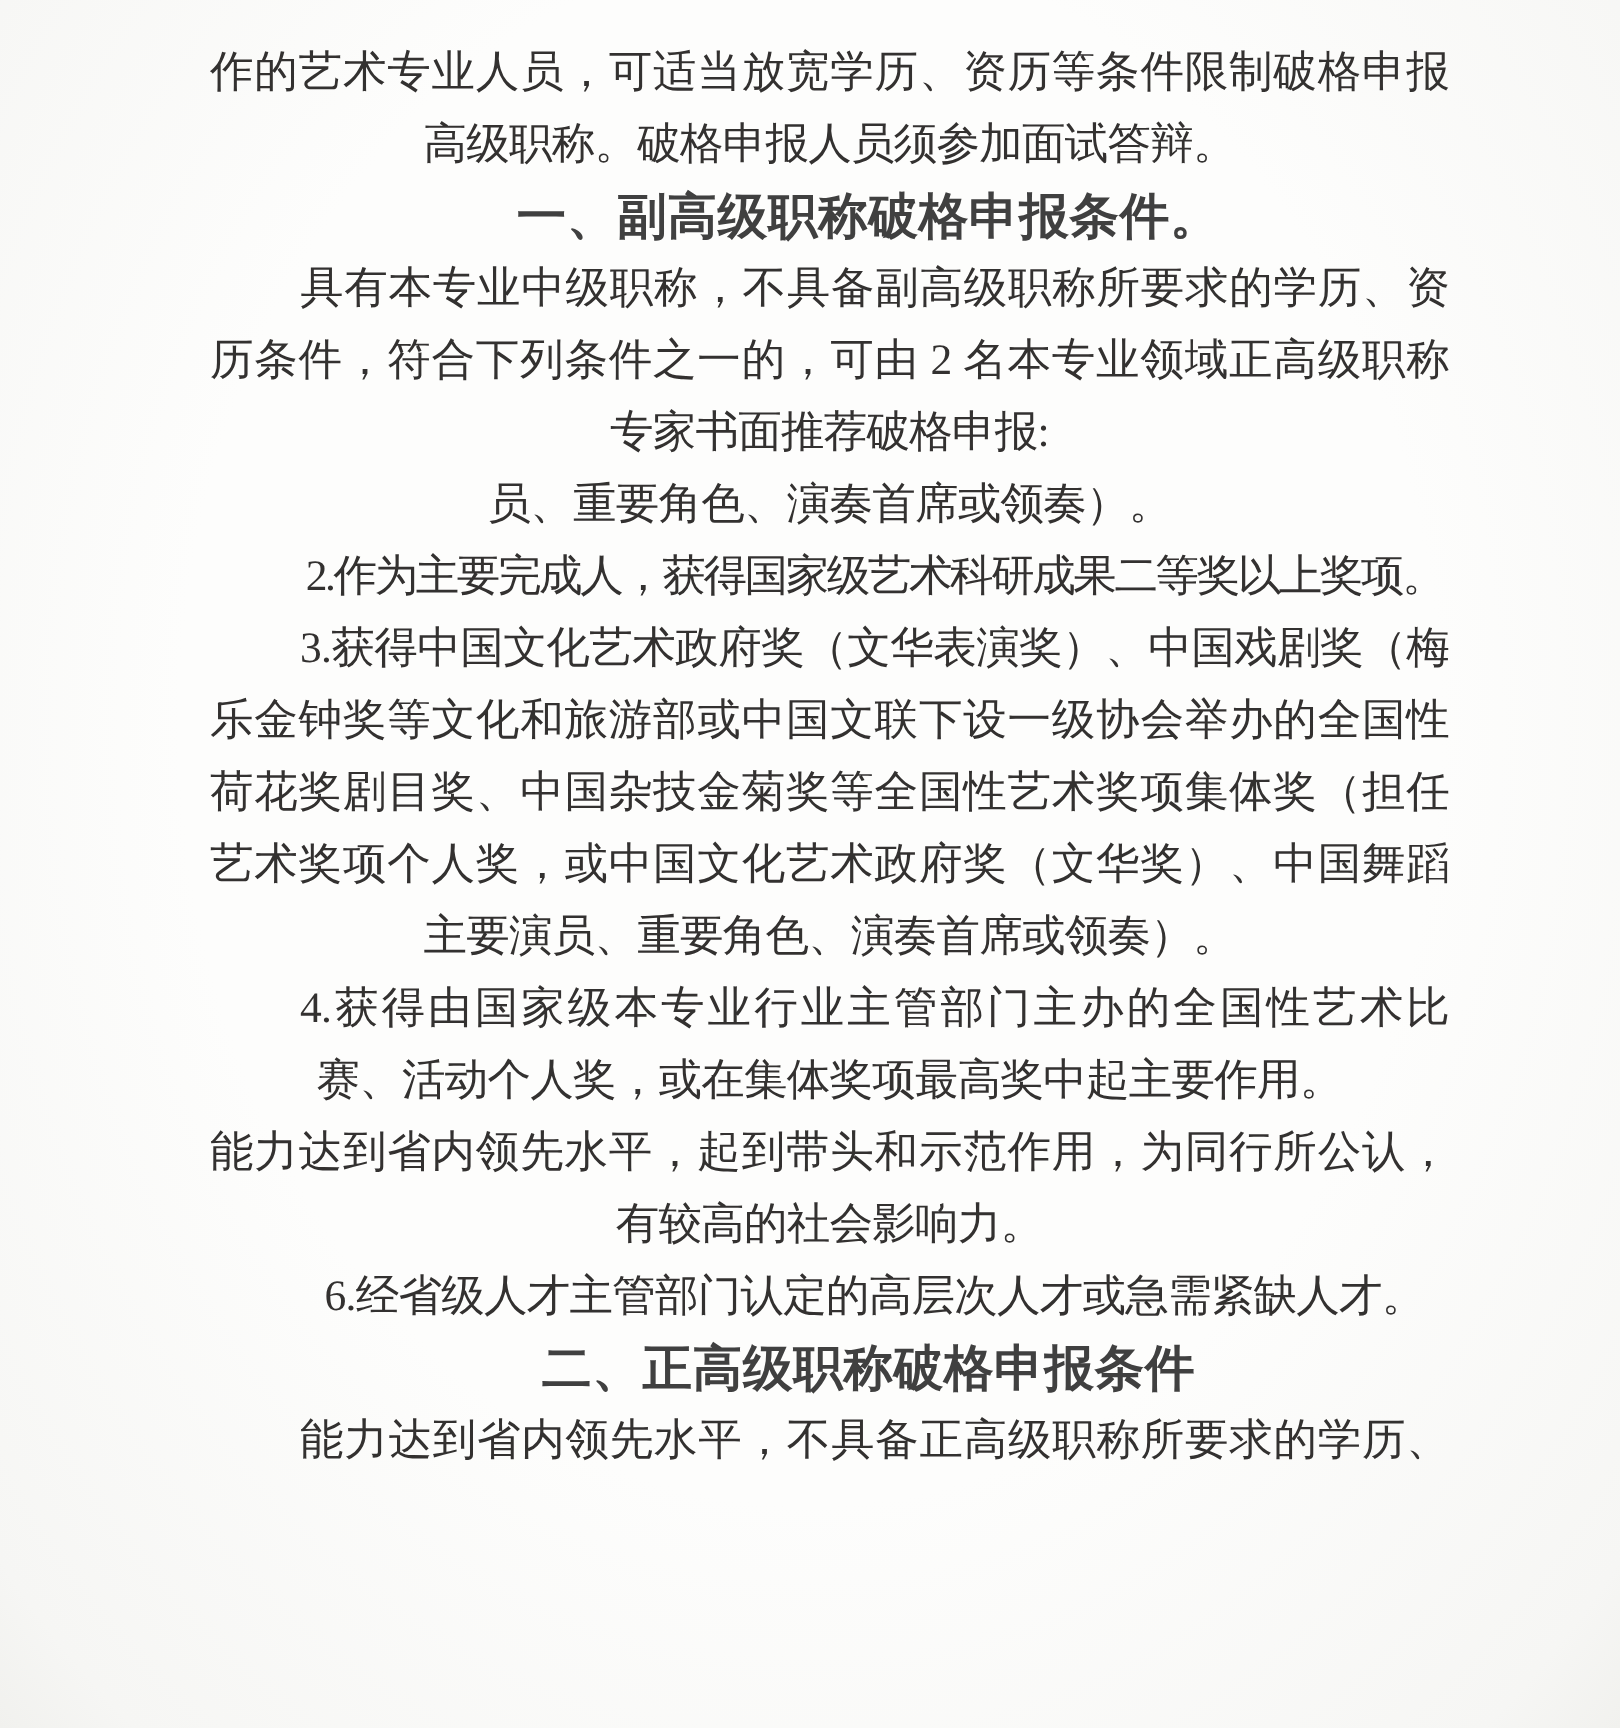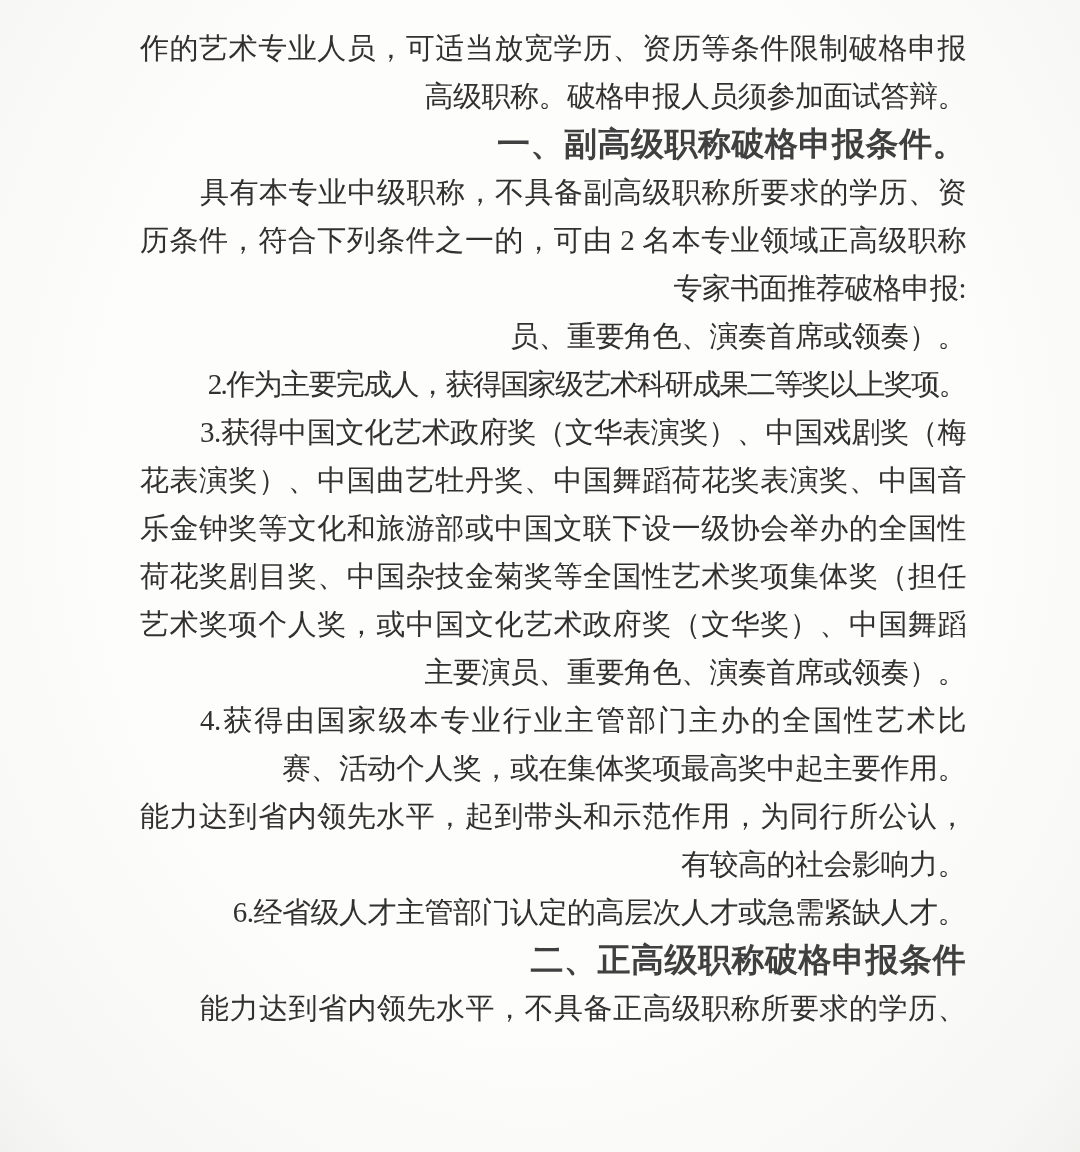--- a/index.html
+++ b/index.html
@@ -20,21 +20,21 @@
     left: 140px;
     top: 24px;
     width: 826px;
   }
   .ln {
     font-size: 29px;
     line-height: 48px;
     height: 48px;
     color: #333130;
     letter-spacing: -0.5px;
-    text-align: right;
+    text-align: center;
     white-space: nowrap;
     font-weight: 400;
   }
   
   .j {
     white-space: normal;
     text-align: justify;
     text-align-last: justify;
   }
   
@@ -61,21 +61,20 @@
 <div class="doc">
   <div class="ln j">作的艺术专业人员，可适当放宽学历、资历等条件限制破格申报</div>
   <div class="ln">高级职称。破格申报人员须参加面试答辩。</div>
   <div class="ln h">一、副高级职称破格申报条件。</div>
   <div class="ln ind j">具有本专业中级职称，不具备副高级职称所要求的学历、资</div>
   <div class="ln j">历条件，符合下列条件之一的，可由 2 名本专业领域正高级职称</div>
   <div class="ln">专家书面推荐破格申报:</div>
   <div class="ln">员、重要角色、演奏首席或领奏）。</div>
   <div class="ln ind tight">2.作为主要完成人，获得国家级艺术科研成果二等奖以上奖项。</div>
   <div class="ln ind j">3.获得中国文化艺术政府奖（文华表演奖）、中国戏剧奖（梅</div>
-  <div class="ln j">花表演奖）、中国曲艺牡丹奖、中国舞蹈荷花奖表演奖、中国音</div>
   <div class="ln j">乐金钟奖等文化和旅游部或中国文联下设一级协会举办的全国性</div>
   <div class="ln j">荷花奖剧目奖、中国杂技金菊奖等全国性艺术奖项集体奖（担任</div>
   <div class="ln j">艺术奖项个人奖，或中国文化艺术政府奖（文华奖）、中国舞蹈</div>
   <div class="ln">主要演员、重要角色、演奏首席或领奏）。</div>
   <div class="ln ind j">4.获得由国家级本专业行业主管部门主办的全国性艺术比</div>
   <div class="ln">赛、活动个人奖，或在集体奖项最高奖中起主要作用。</div>
   <div class="ln j">能力达到省内领先水平，起到带头和示范作用，为同行所公认，</div>
   <div class="ln">有较高的社会影响力。</div>
   <div class="ln ind">6.经省级人才主管部门认定的高层次人才或急需紧缺人才。</div>
   <div class="ln h">二、正高级职称破格申报条件</div>

